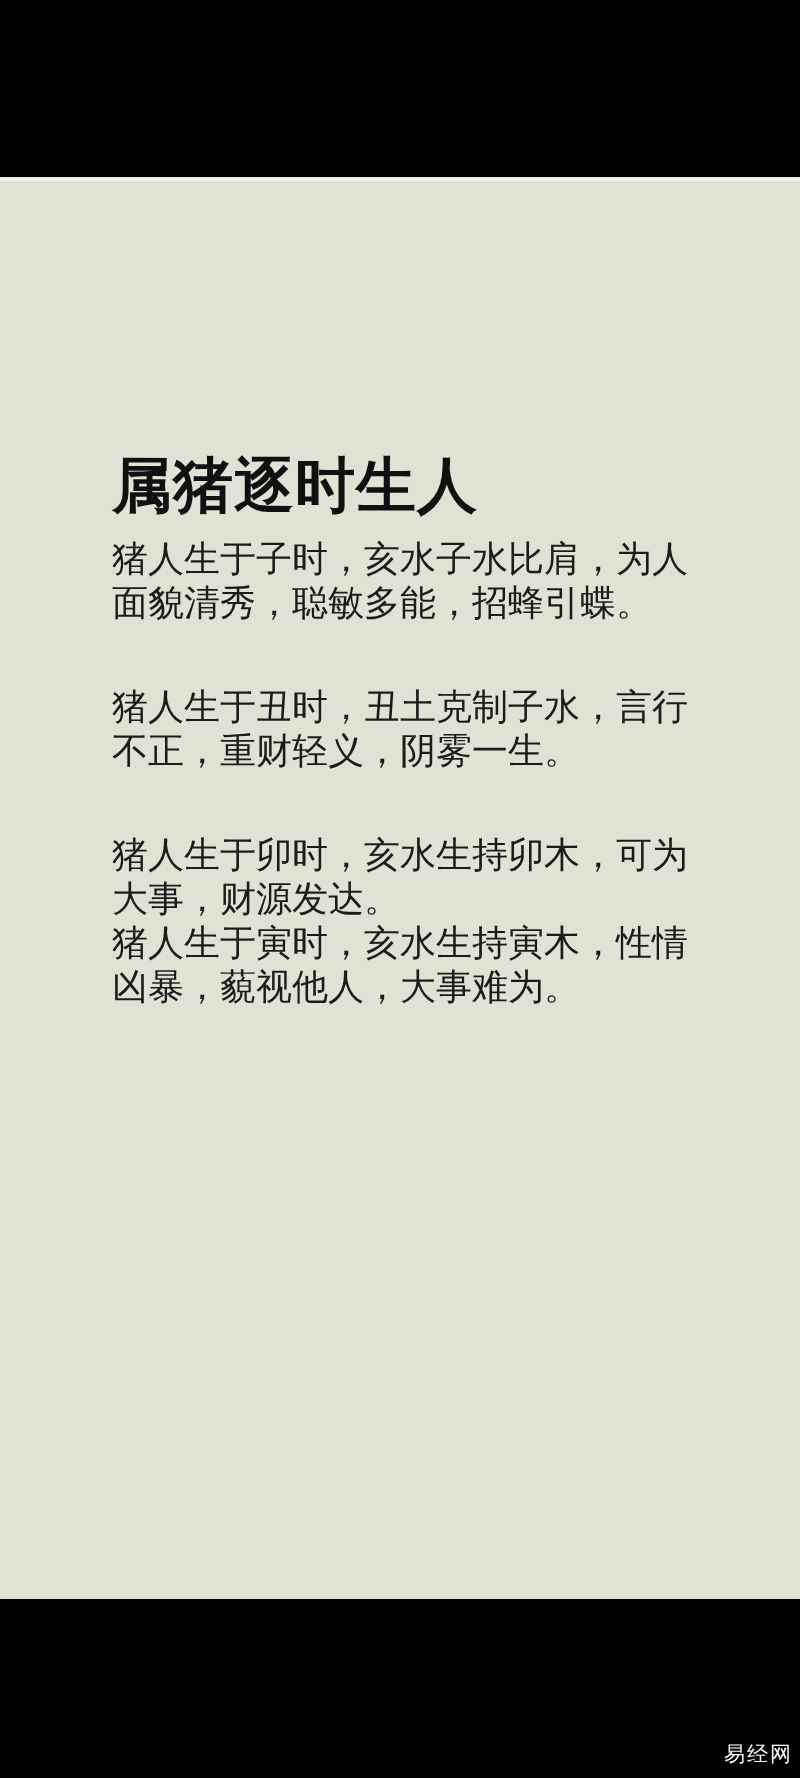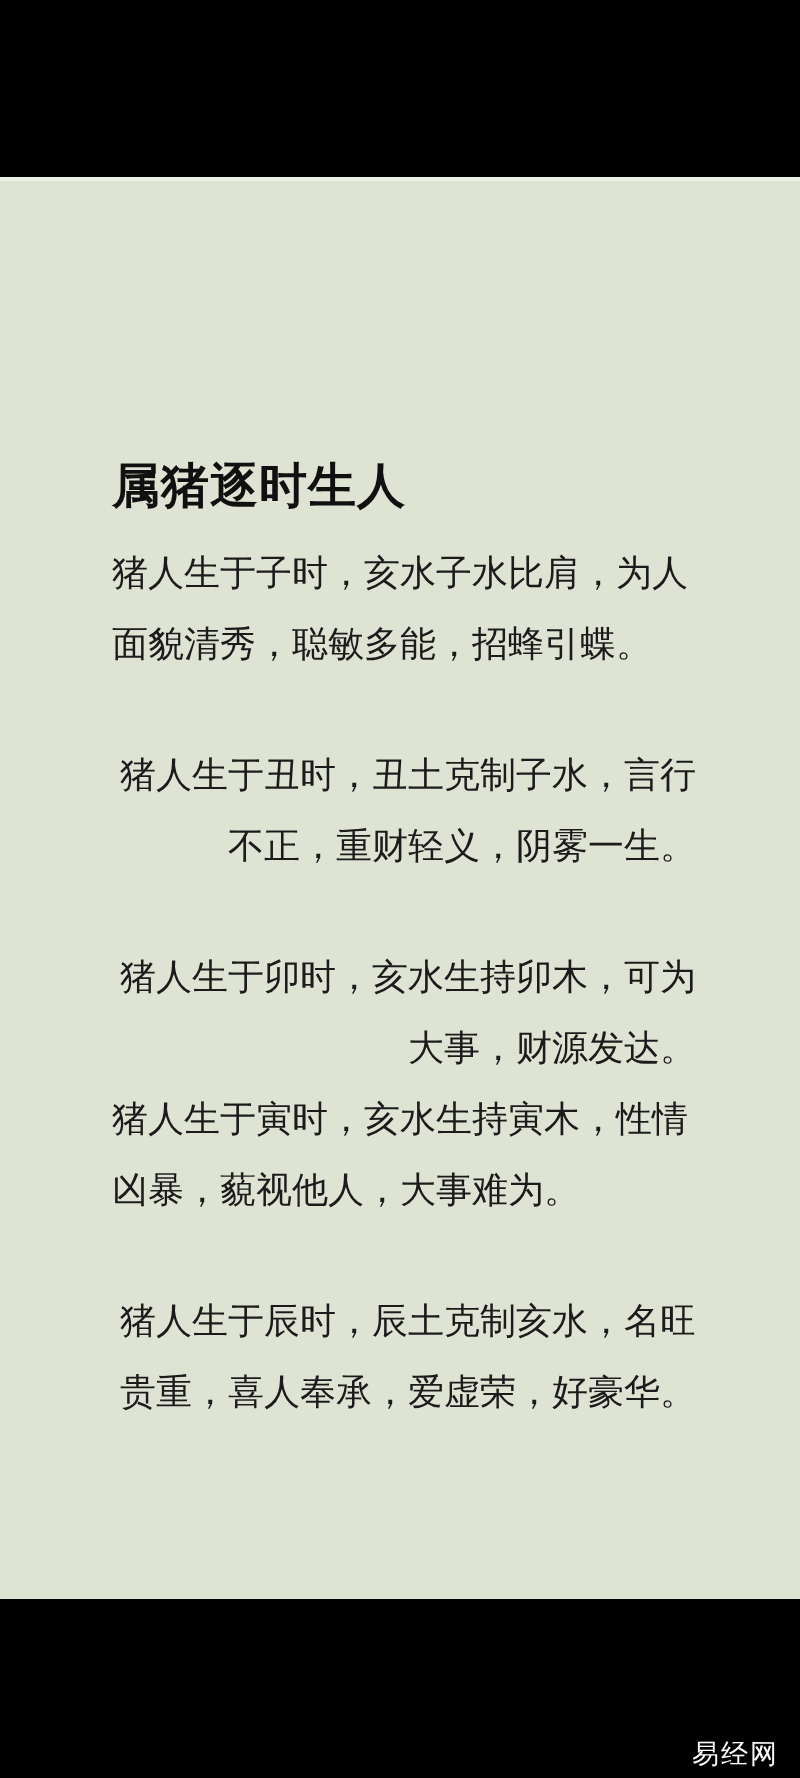--- a/index.html
+++ b/index.html
@@ -40,47 +40,47 @@
   }
   .content-top-edge {
     position: absolute;
     top: 0; left: 0;
     width: 100%;
     height: 4px;
     background: #eef1e5;
   }
   .article-title {
     margin: 0 0 22px 0;
-    font-size: 48px;
+    font-size: 60px;
     line-height: 58px;
     font-weight: 700;
     color: var(--title-color);
     letter-spacing: 1px;
   }
   .para {
     margin: 0;
     font-size: 36px;
-    line-height: 71px;
+    line-height: 44px;
     color: var(--text-color);
     white-space: pre-line;
     letter-spacing: 0px;
   }
-  .para.gap { margin-top: 60px; text-align: right; }
+  .para.gap { margin-top: 60px; }
   .bottom-bar {
     position: absolute;
     top: 1599px; left: 0;
     width: 800px;
     height: 179px;
     background: var(--page-bg);
   }
   .watermark {
     position: absolute;
-    right: 21px;
+    right: 7px;
     bottom: 9px;
-    font-size: 27px;
+    font-size: 21px;
     line-height: 30px;
     color: var(--watermark-color);
     letter-spacing: 2px;
   }
 </style>
 </head>
 <body>
 
 <div class="screen">
 
@@ -91,22 +91,20 @@
     <h1 class="article-title">属猪逐时生人</h1>
     <div>
         <p class="para">猪人生于子时，亥水子水比肩，为人
 面貌清秀，聪敏多能，招蜂引蝶。</p>
         <p class="para gap">猪人生于丑时，丑土克制子水，言行
 不正，重财轻义，阴雾一生。</p>
         <p class="para gap">猪人生于卯时，亥水生持卯木，可为
 大事，财源发达。</p>
         <p class="para">猪人生于寅时，亥水生持寅木，性情
 凶暴，藐视他人，大事难为。</p>
-        <p class="para gap">猪人生于辰时，辰土克制亥水，名旺
-贵重，喜人奉承，爱虚荣，好豪华。</p>
       </div>
   </div>
 
   <div class="bottom-bar">
     <span class="watermark">易经网</span>
   </div>
 
 </div>
 
 </body></html>

